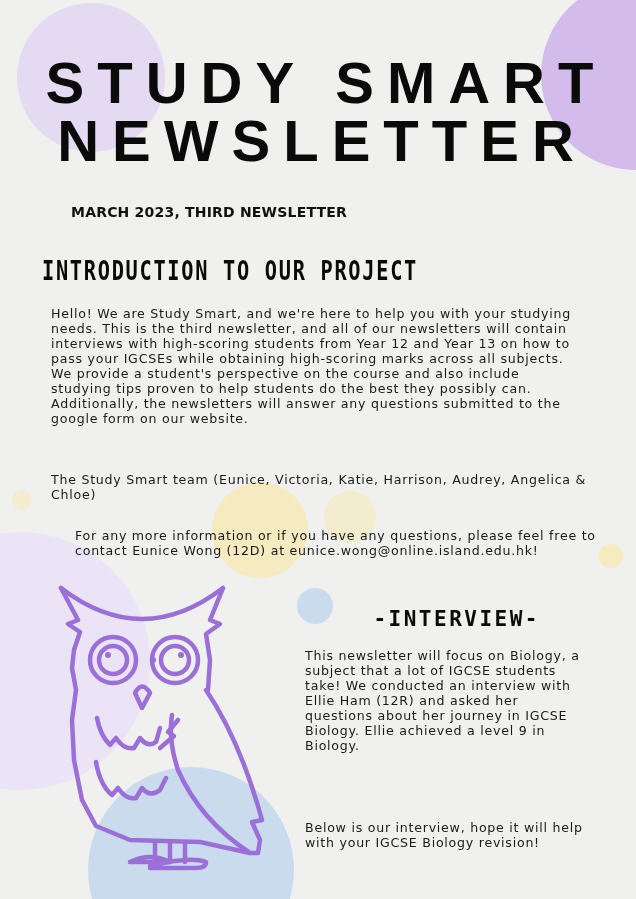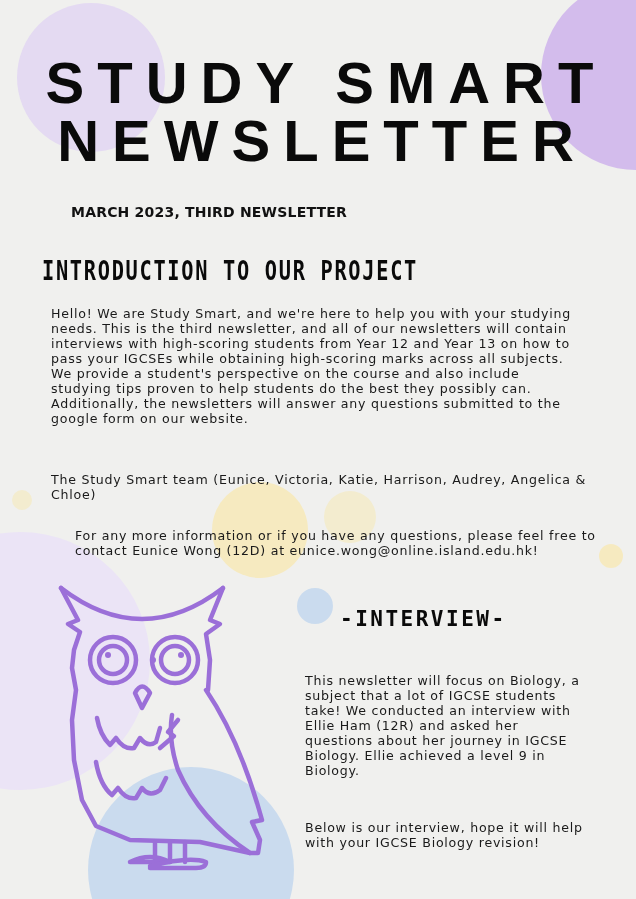--- a/index.html
+++ b/index.html
@@ -31,25 +31,25 @@
       color: #0a0a0a;
     }
     .para {
       position: absolute; font-size: 12.6px; line-height: 15px; letter-spacing: 0.75px;
       color: #1a1a1a; margin: 0;
     }
     .p1 { left: 51px; top: 306px; width: 530px; }
     .p2 { left: 51px; top: 472px; width: 540px; }
     .p3 { left: 51px; top: 528px; width: 540px; margin-left: 24px; }
     .h-interview {
-      position: absolute; left: 340px; top: 606px; width: 200px; text-align: left;
+      position: absolute; left: 340px; top: 606px; width: 200px; text-align: right;
       font-family: "DejaVu Sans Mono", monospace; font-weight: 700; font-size: 21px;
       line-height: 27px; letter-spacing: 2.5px; color: #0a0a0a;
     }
-    .p4 { left: 305px; top: 673px; width: 280px; }
+    .p4 { left: 305px; top: 648px; width: 280px; }
     .p5 { left: 305px; top: 820px; width: 290px; }
     .owl { position: absolute; left: 40px; top: 570px; }
   </style>
 </head>
 <body>
 
 <div class="circle" style="left:17px;top:3px;width:148px;height:149px;background:#e4daf2;"></div>
 <div class="circle" style="left:541px;top:-20px;width:190px;height:190px;background:#d3bcec;"></div>
 <div class="circle" style="left:-110px;top:532px;width:260px;height:258px;background:#ebe4f6;"></div>
 <div class="circle" style="left:12px;top:490px;width:20px;height:20px;background:#f3eccf;"></div>

